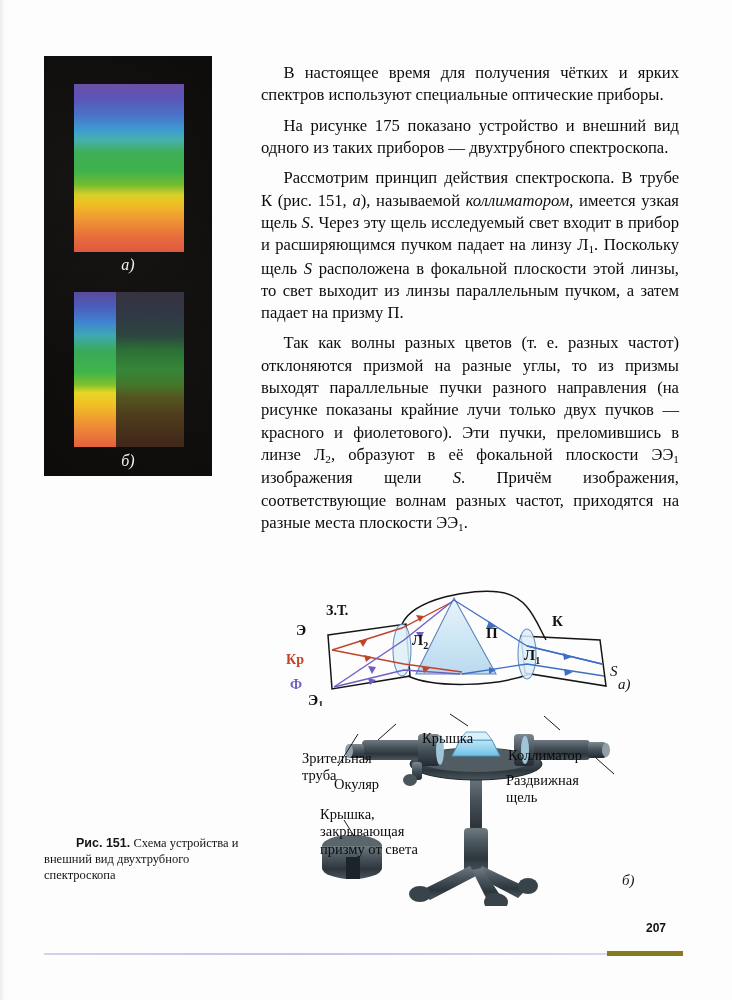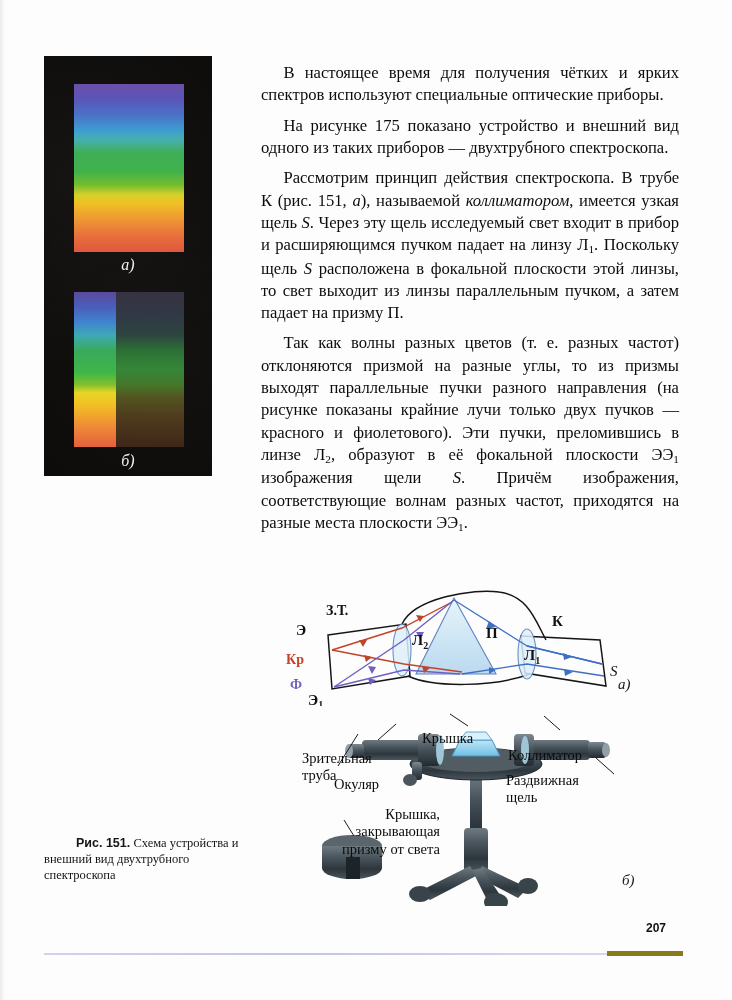--- a/index.html
+++ b/index.html
@@ -405,21 +405,21 @@
     </svg>
   </div>
 
   <div class="scope-label" style="left:302px; top:750px; width:110px;">Зрительная
 труба</div>
   <div class="scope-label" style="left:422px; top:730px;">Крышка</div>
   <div class="scope-label" style="left:508px; top:747px;font-family:Liberation Serif, serif;">Коллиматор</div>
   <div class="scope-label" style="left:334px; top:776px;">Окуляр</div>
   <div class="scope-label" style="left:506px; top:772px; text-align:left; width:118px;">Раздвижная
 щель</div>
-  <div class="scope-label" style="left:310px; top:806px; text-align:right; width:130px;">Крышка,
+  <div class="scope-label" style="left:320px; top:806px; text-align:left; width:130px;">Крышка,
 закрывающая
 призму от света</div>
 
   <div class="diagram-letter letter-b2">б)</div>
 
   <div class="footer-rule"></div>
   <div class="footer-rule-gold"></div>
   <div class="page-number">207</div>
 
 </div>

